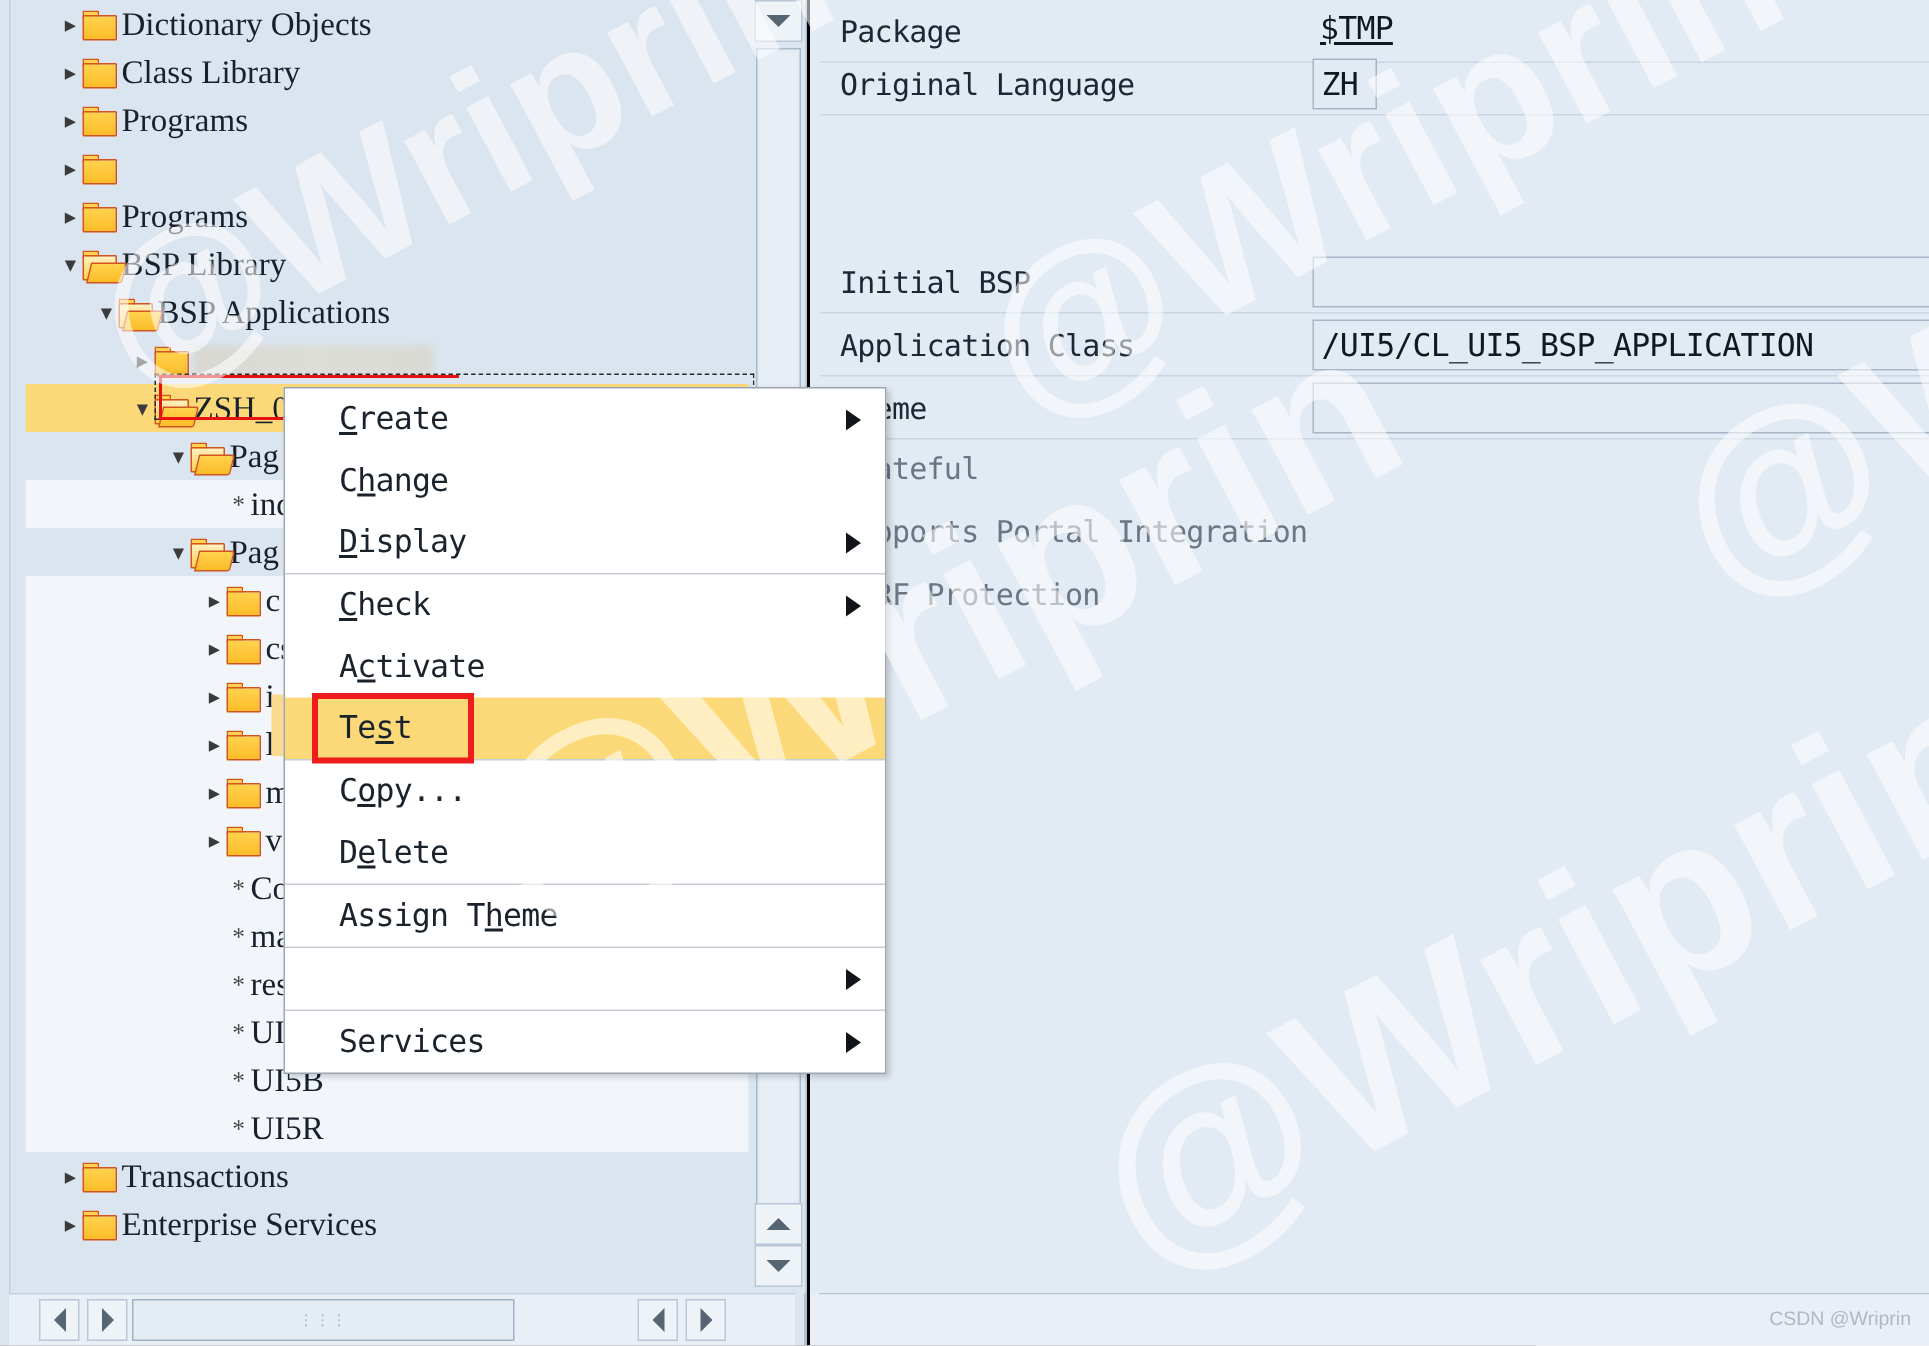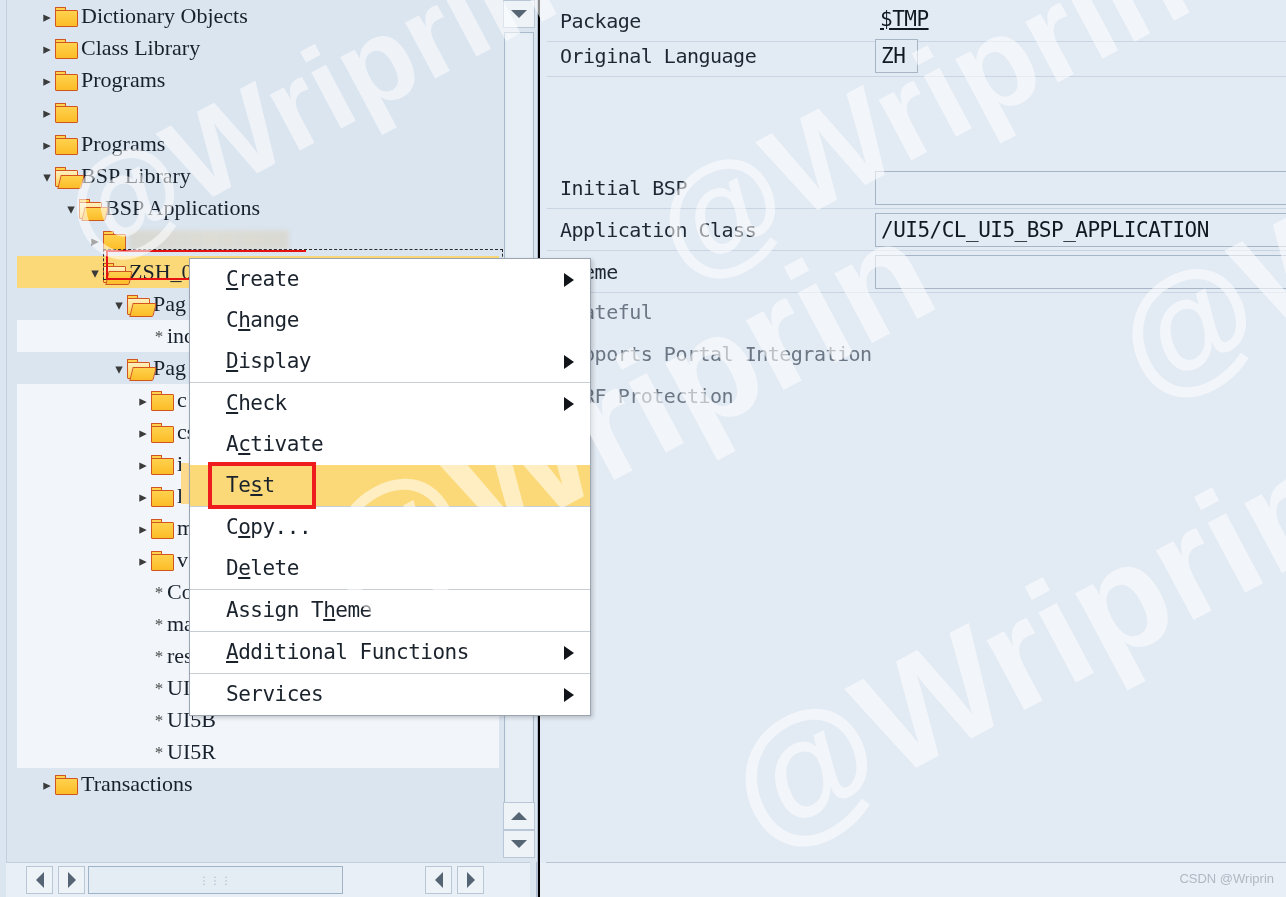--- a/index.html
+++ b/index.html
@@ -362,20 +362,21 @@
           <div class="tree-row light"><span class="tree-indent" style="width: 118px;"></span><span class="twisty collapsed"></span><span class="fld"><span class="tab"></span><span class="shape"></span></span><span class="tlabel">l</span></div>
           <div class="tree-row light"><span class="tree-indent" style="width: 118px;"></span><span class="twisty collapsed"></span><span class="fld"><span class="tab"></span><span class="shape"></span></span><span class="tlabel">m</span></div>
           <div class="tree-row light"><span class="tree-indent" style="width: 118px;"></span><span class="twisty collapsed"></span><span class="fld"><span class="tab"></span><span class="shape"></span></span><span class="tlabel">v</span></div>
           <div class="tree-row light"><span class="tree-indent" style="width: 118px;"></span><span class="twisty none"></span><span class="star">*</span><span class="tlabel">Comp</span></div>
           <div class="tree-row light"><span class="tree-indent" style="width: 118px;"></span><span class="twisty none"></span><span class="star">*</span><span class="tlabel">mani</span></div>
           <div class="tree-row light"><span class="tree-indent" style="width: 118px;"></span><span class="twisty none"></span><span class="star">*</span><span class="tlabel">reso</span></div>
           <div class="tree-row light"><span class="tree-indent" style="width: 118px;"></span><span class="twisty none"></span><span class="star">*</span><span class="tlabel">UI5B</span></div>
           <div class="tree-row light"><span class="tree-indent" style="width: 118px;"></span><span class="twisty none"></span><span class="star">*</span><span class="tlabel">UI5B</span></div>
           <div class="tree-row light"><span class="tree-indent" style="width: 118px;"></span><span class="twisty none"></span><span class="star">*</span><span class="tlabel">UI5R</span></div>
           <div class="tree-row "><span class="tree-indent" style="width: 22px;"></span><span class="twisty collapsed"></span><span class="fld"><span class="tab"></span><span class="shape"></span></span><span class="tlabel">Transactions</span></div>
+          <div class="tree-row "><span class="tree-indent" style="width: 22px;"></span><span class="twisty collapsed"></span><span class="fld"><span class="tab"></span><span class="shape"></span></span><span class="tlabel">Enterprise Services</span></div>
         </div>
 
       <div id="zsh-focus"></div>
       <div id="zsh-redbox2"></div>
 
       <div id="tree-vscroll">
         <div class="sb-btn" style="top:0px;">
           <span class="tri tri-down"></span>
         </div>
         <div id="tree-thumb">
@@ -469,21 +470,21 @@
       <div class="msep"></div>
       <div class="mi"><span><u>C</u>heck</span><span class="arrow"></span></div>
       <div class="mi"><span>A<u>c</u>tivate</span></div>
       <div class="mi hl"><span>Te<u>s</u>t</span></div>
       <div class="msep"></div>
       <div class="mi"><span>C<u>o</u>py...</span></div>
       <div class="mi"><span>D<u>e</u>lete</span></div>
       <div class="msep"></div>
       <div class="mi"><span>Assign T<u>h</u>eme</span></div>
       <div class="msep"></div>
-      <div class="mi"><span><u>A</u>dditional Functions</span><span class="arrow"></span></div>
+      <div class="mi"><span class="arrow"></span></div>
       <div class="msep"></div>
       <div class="mi"><span>Services</span><span class="arrow"></span></div>
     </div>
   <div id="test-redbox"></div>
 
   <div class="wm" style="left:40px;  top:30px;  font-size:120px;">@Wriprin</div>
   <div class="wm" style="left:290px; top:330px; font-size:150px;">@Wriprin</div>
   <div class="wm" style="left:630px; top:30px;  font-size:130px;">@Wriprin</div>
   <div class="wm" style="left:700px; top:560px; font-size:150px;">@Wriprin</div>
   <div class="wm" style="left:1090px;top:130px; font-size:140px;">@Wriprin</div>

